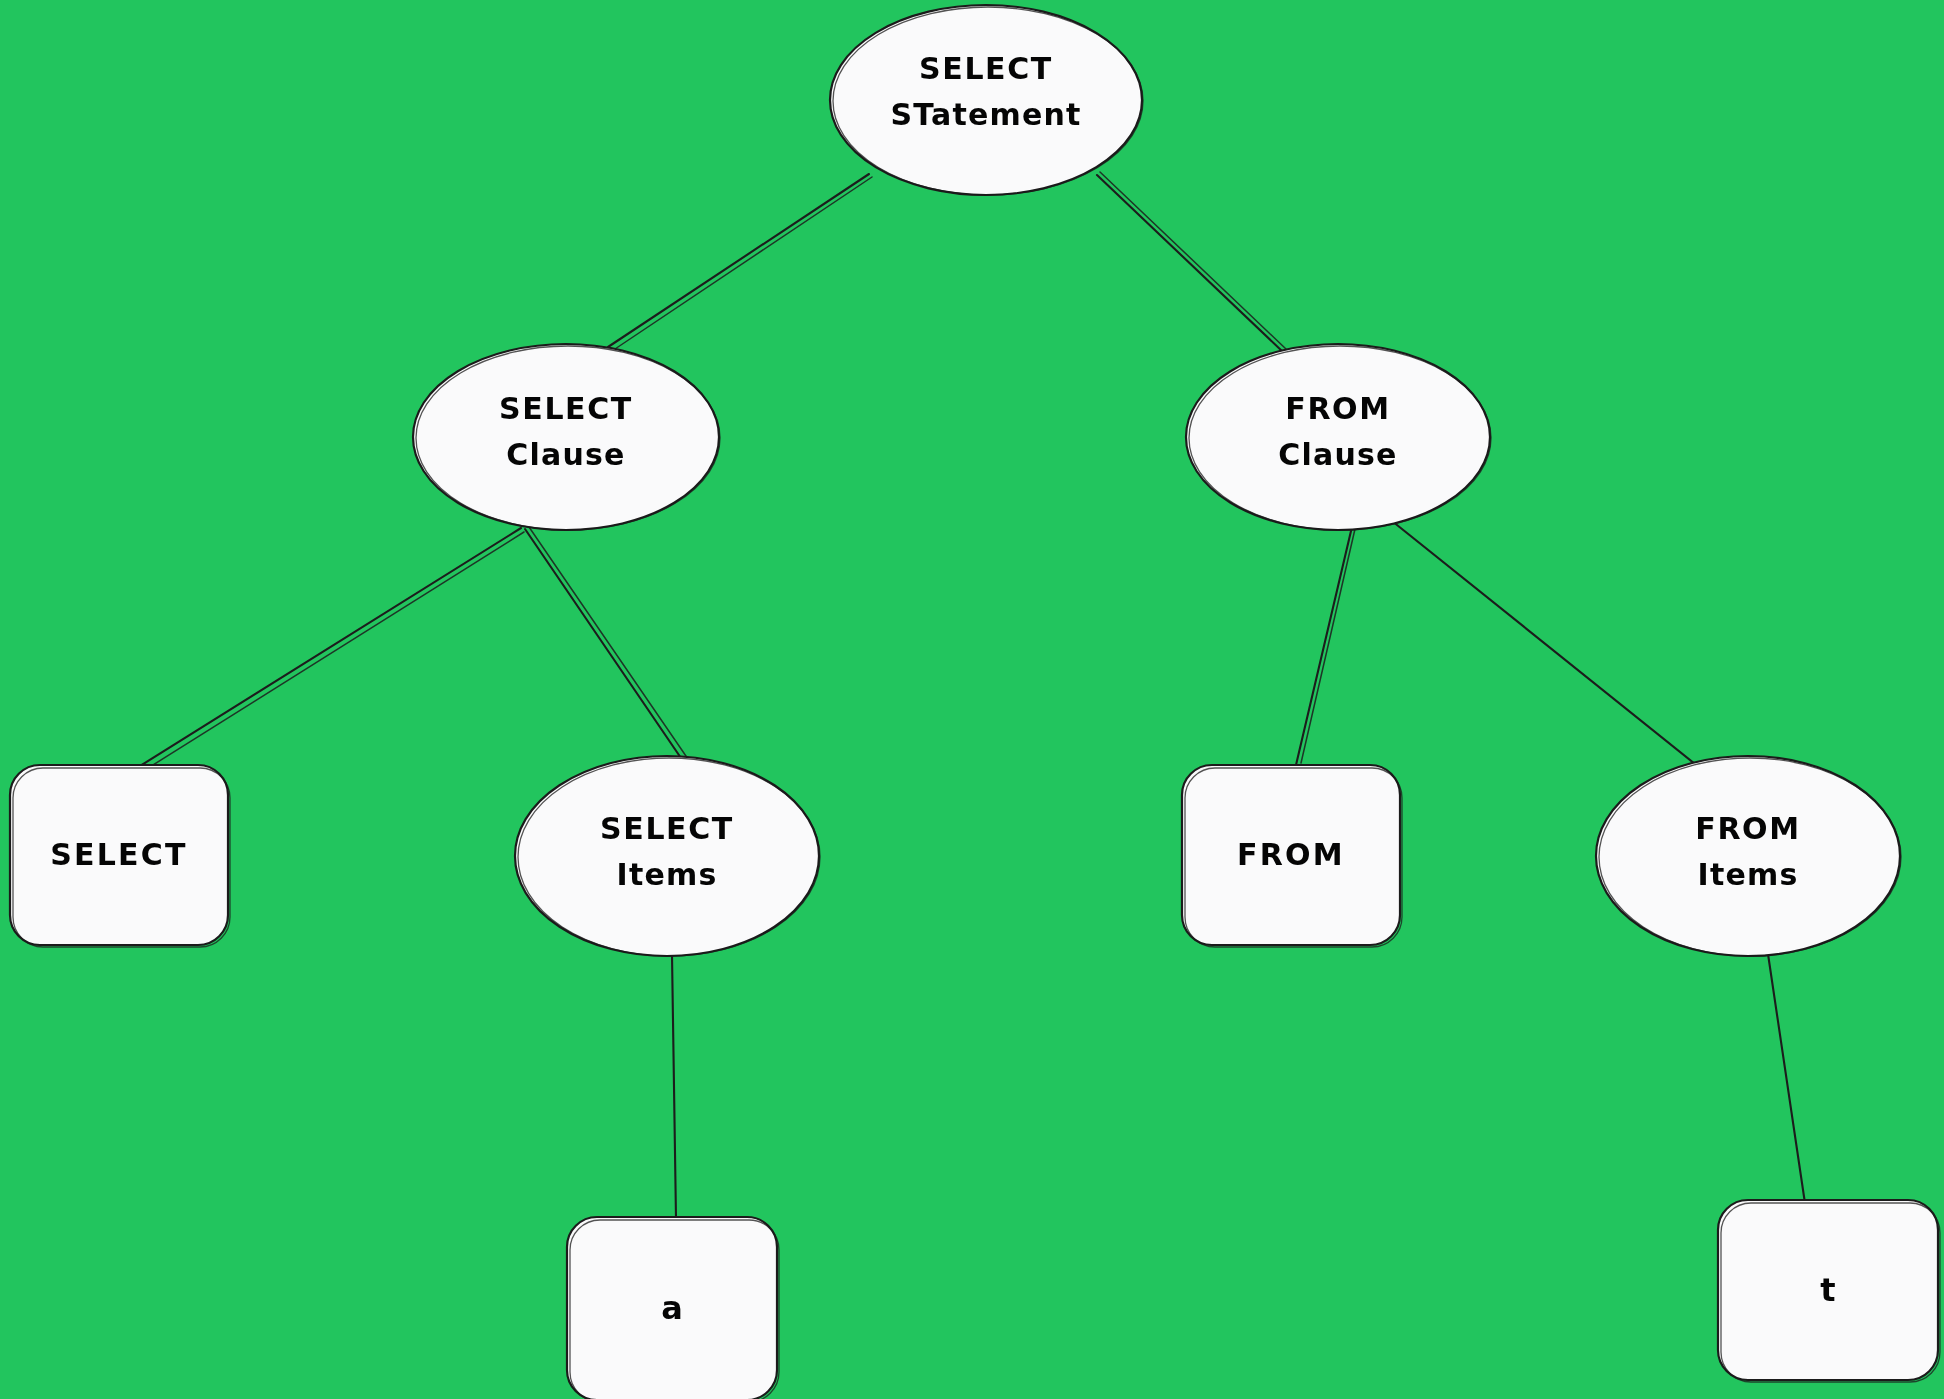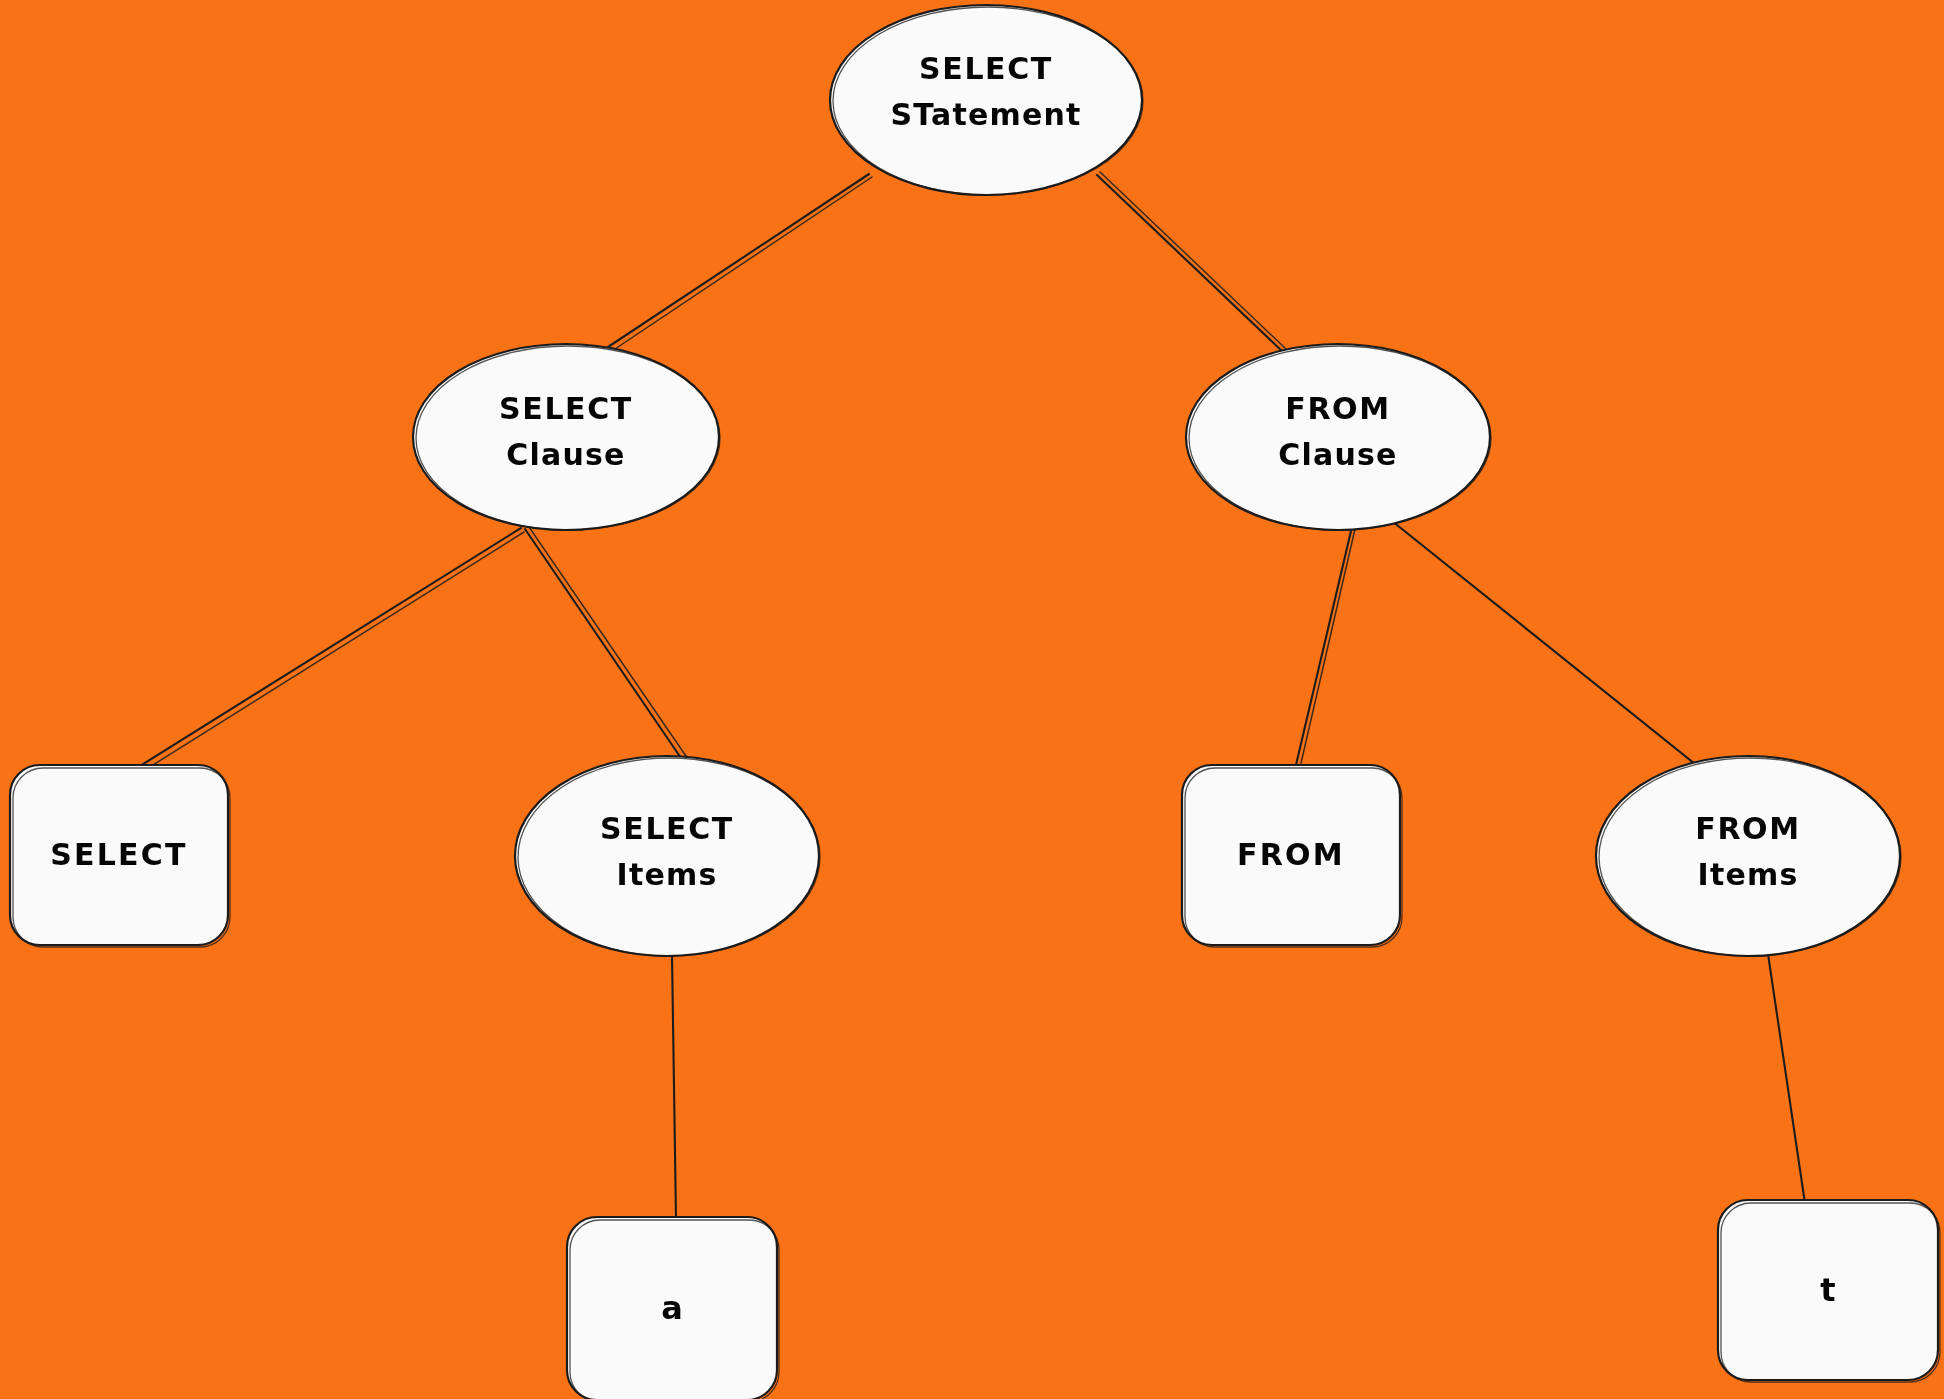--- a/index.html
+++ b/index.html
@@ -10,21 +10,21 @@
   body {
     width: 1944px;
     height: 1399px;
     overflow: hidden;
     font-family: "DejaVu Sans", sans-serif;
   }
   #diagram-root {
     position: relative;
     width: 1944px;
     height: 1399px;
-    background: #f97316;
+    background: #22c55e;
   }
   svg#tree-canvas {
     position: absolute;
     top: 0;
     left: 0;
     width: 1944px;
     height: 1399px;
     display: block;
   }
   .edge-line {

